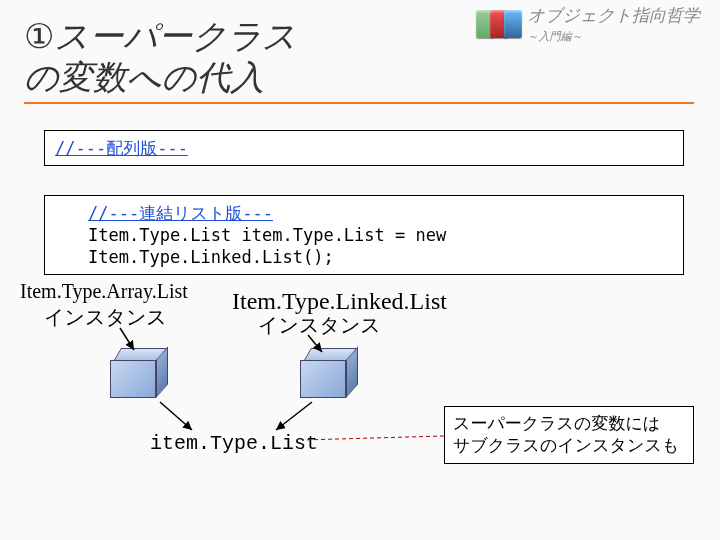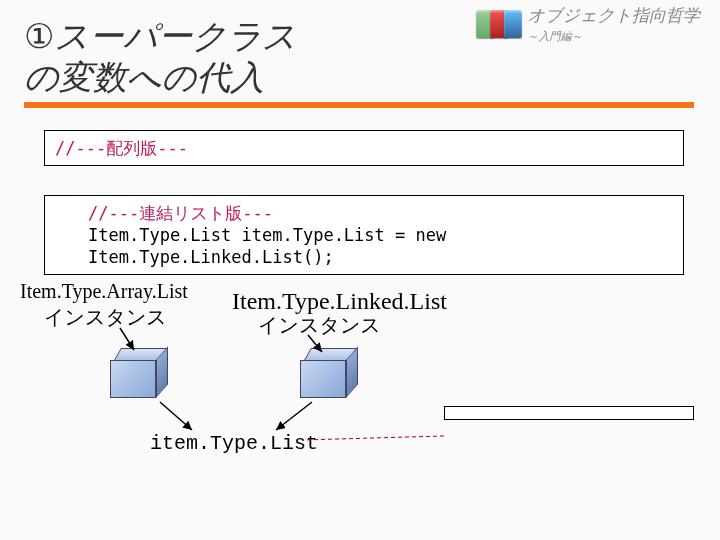--- a/index.html
+++ b/index.html
@@ -36,42 +36,42 @@
   .header-text { color: #888; font-size: 17px; font-style: italic; }
   .header-sub { color: #888; font-size: 11px; font-style: italic; margin-top: 2px; }
   .title {
     position: absolute;
     top: 16px;
     left: 24px;
     font-size: 34px;
     color: #333;
     font-style: italic;
     line-height: 1.2;
-    border-bottom: 6px solid #f97316;
+    border-bottom: 2px solid #f97316;
     width: 670px;
     padding-bottom: 4px;
   }
   .circle-num {
     display: inline-block;
     font-style: normal;
   }
   .code-box {
     position: absolute;
     left: 44px;
     width: 640px;
     border: 1px solid #000;
     background: #fff;
     padding: 6px 10px;
     font-family: "MS Gothic", monospace;
     font-size: 17px;
     line-height: 1.3;
   }
   .code-box.box1 { top: 130px; }
   .code-box.box2 { top: 195px; padding-left: 43px; }
-  .comment { color: #be185d; }
+  .comment { color: #1d4ed8; text-decoration: underline; }
   .label1 {
     position: absolute;
     top: 280px;
     left: 20px;
     font-size: 20px;
     font-family: "Times New Roman", serif;
   }
   .label1b {
     position: absolute;
     top: 304px;
@@ -196,20 +196,22 @@
 
 <div class="cube cubeB">
   <div class="cube-top"></div>
   <div class="cube-side"></div>
   <div class="cube-front"></div>
 </div>
 
 <div class="item-label">item.Type.List</div>
 
 <div class="note-box">
+  <div>スーパークラスの変数には</div>
+  <div>サブクラスのインスタンスも</div>
 </div>
 
 <svg class="arrows">
   <defs>
     <marker id="arrh" markerWidth="8" markerHeight="8" refX="6" refY="3" orient="auto">
       <path d="M0,0 L6,3 L0,6 Z" fill="#000"></path>
     </marker>
   </defs>
   <line x1="120" y1="328" x2="134" y2="350" stroke="#000" stroke-width="1.5" marker-end="url(#arrh)"></line>
   <line x1="308" y1="335" x2="322" y2="352" stroke="#000" stroke-width="1.5" marker-end="url(#arrh)"></line>

